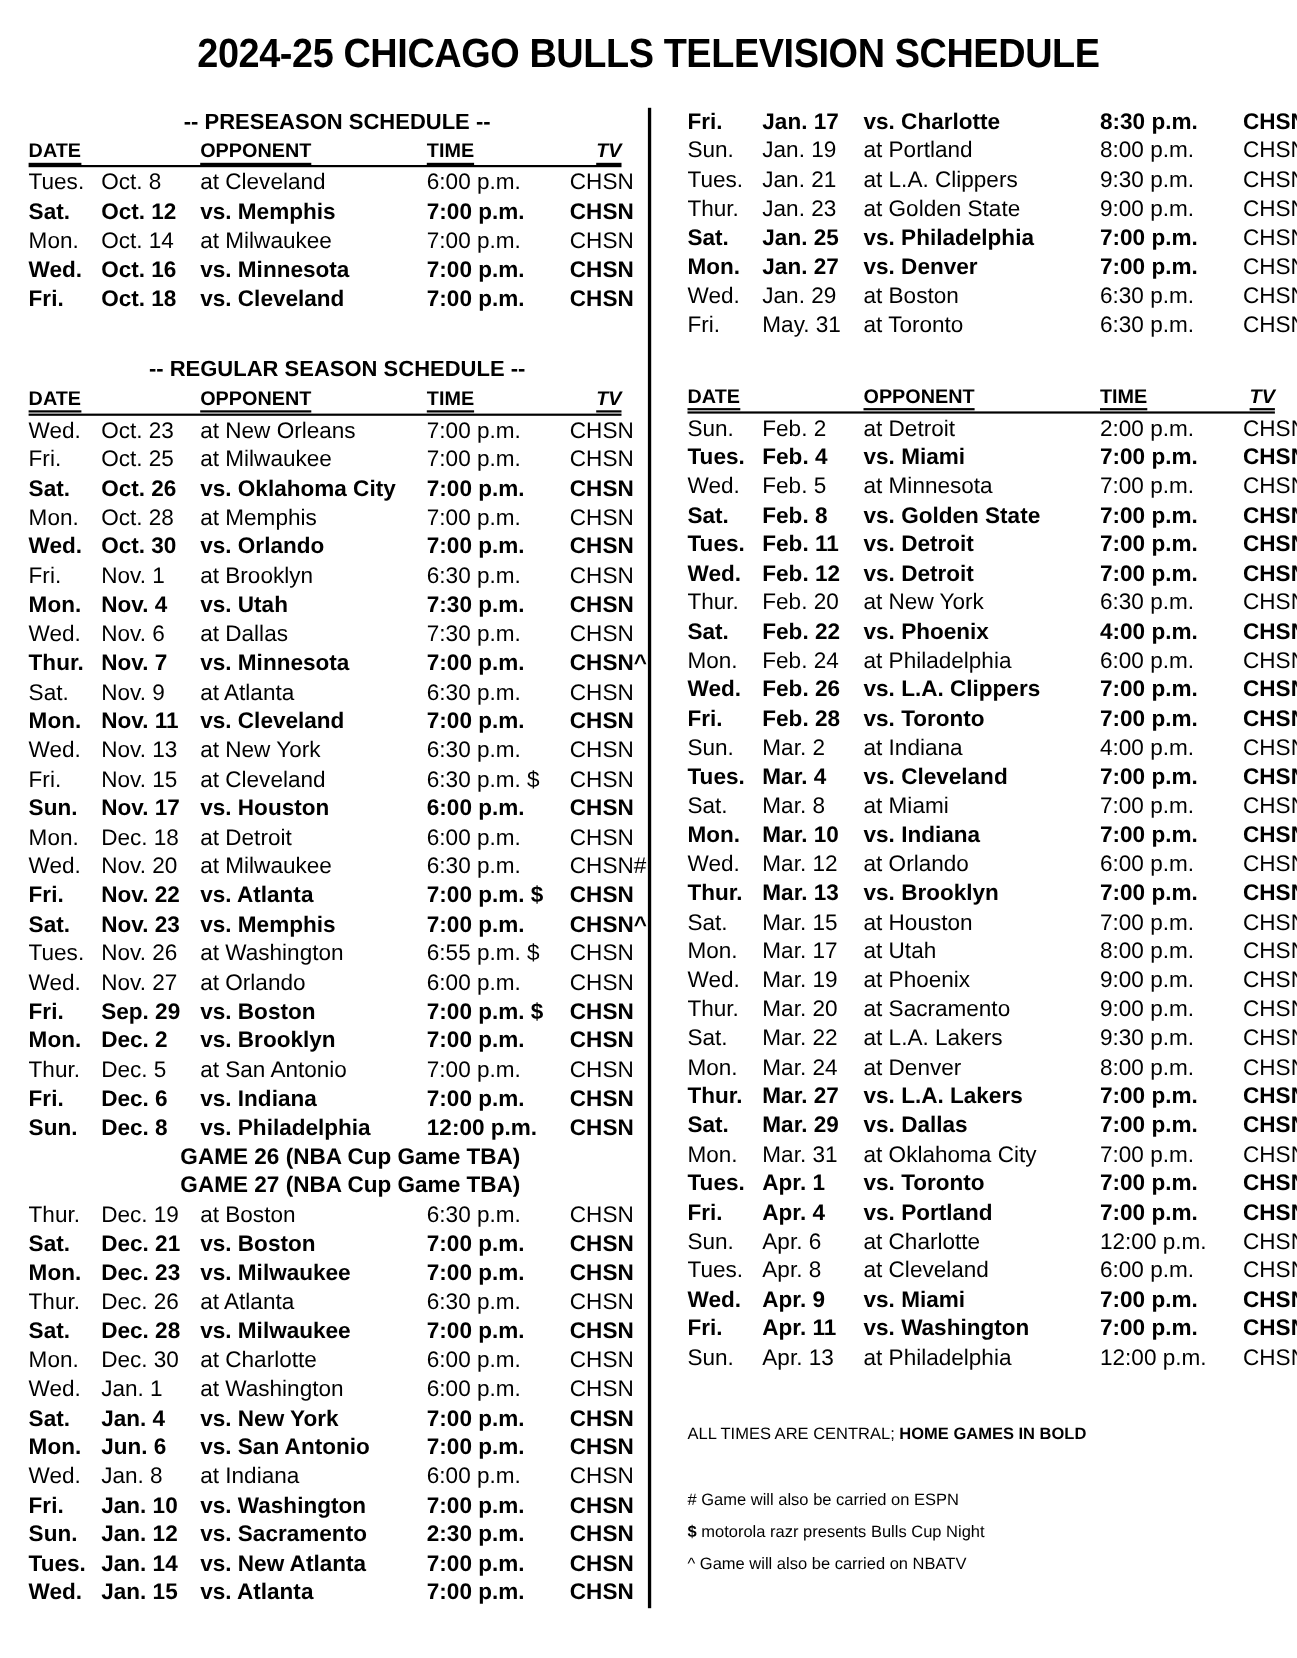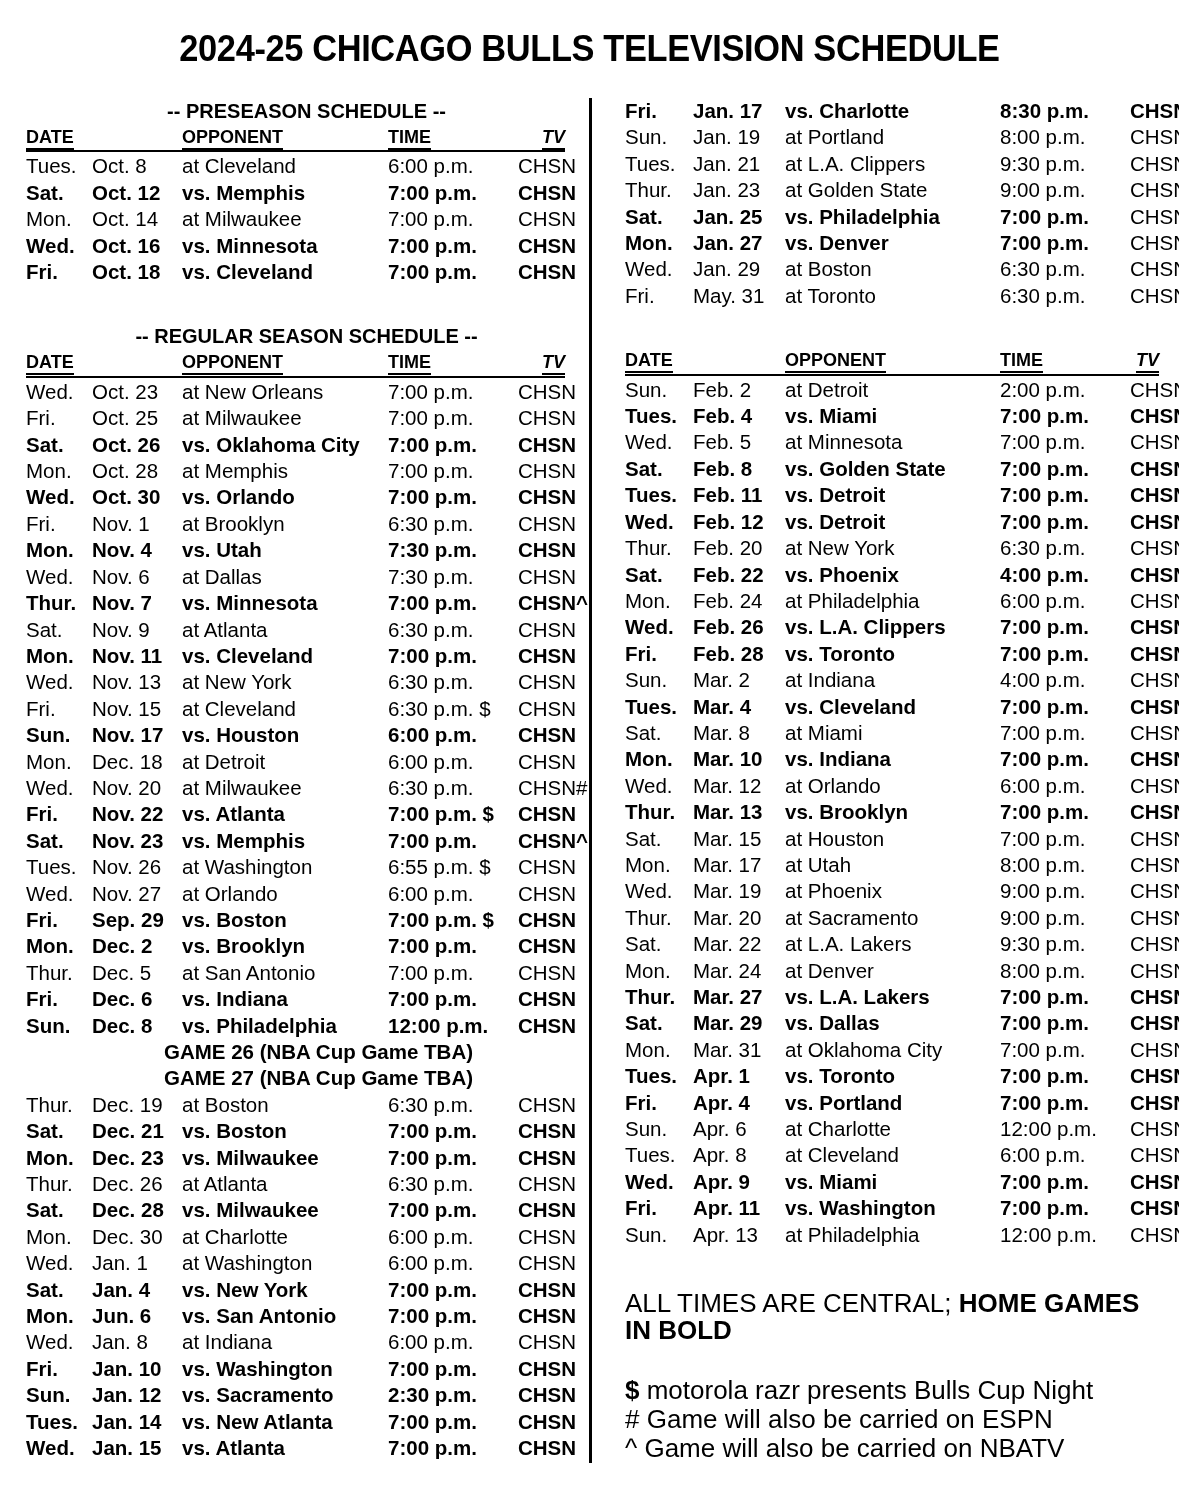--- a/index.html
+++ b/index.html
@@ -125,21 +125,21 @@
   
   tr.note-row td {
     font-weight: bold;
     text-align: center;
     padding-left: 46px;
   }
 
   
   .footer {
     margin-top: 42px;
-    font-size: 26px;
+    font-size: 15px;
     line-height: 27px;
   }
   .footer .line-main { margin-bottom: 32px; }
   .footer .line-main b { font-weight: bold; }
   .footer .legend-line { line-height: 29px; white-space: nowrap; }
   .footer .legend-line .sym-bold { font-weight: bold; }
 </style>
 </head>
 <body>
 
@@ -847,21 +847,21 @@
             <td>CHSN</td>
           </tr>
         </tbody>
     </table>
 
     <div class="footer">
       <div class="line-main">
         <span>ALL TIMES ARE CENTRAL; </span><b>HOME GAMES IN BOLD</b>
       </div>
       <div id="legend-container">
+          <div class="legend-line"><span>#</span><span> Game will also be carried on ESPN</span></div>
           <div class="legend-line"><span class="sym-bold">$</span><span> motorola razr presents Bulls Cup Night</span></div>
-          <div class="legend-line"><span>#</span><span> Game will also be carried on ESPN</span></div>
           <div class="legend-line"><span>^</span><span> Game will also be carried on NBATV</span></div>
         </div>
     </div>
 
   </div>
 
 </div>
 
 </body></html>

